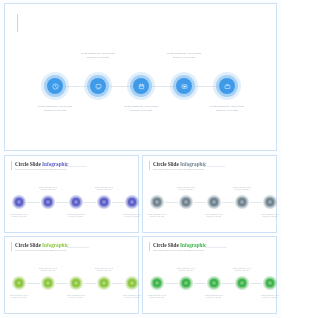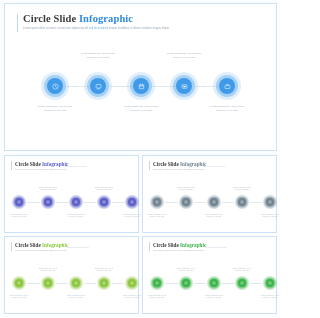--- a/index.html
+++ b/index.html
@@ -116,24 +116,20 @@
     text-align:center;white-space:nowrap;
   }
 </style>
 </head>
 <body>
 
 <div class="page">
 
   <div class="hero">
     <div class="accent-bar"></div>
-    <div class="hero-head">
-      <div class="hero-title"><span>Circle Slide </span><span class="hl">Infographic</span></div>
-      <div class="hero-sub"><span>Lorem ipsum dolor sit amet, consectetur adipiscing elit </span><span class="hl2">sed do eiusmod</span><span> tempor incididunt ut labore et dolore magna aliqua.</span></div>
-    </div>
 
     <div class="timeline">
 
       <div class="track" style="left:60px;top:82px;width:29px;"></div>
       <div class="track" style="left:104px;top:82px;width:28px;"></div>
       <div class="track" style="left:147px;top:82px;width:28px;"></div>
       <div class="track" style="left:190px;top:82px;width:29px;"></div>
 
       <div class="node" style="left:36px;top:68px;width:28px;height:28px;">
         <div class="halo" style="width:28px;height:28px;background:#8fc4f2;"></div>

